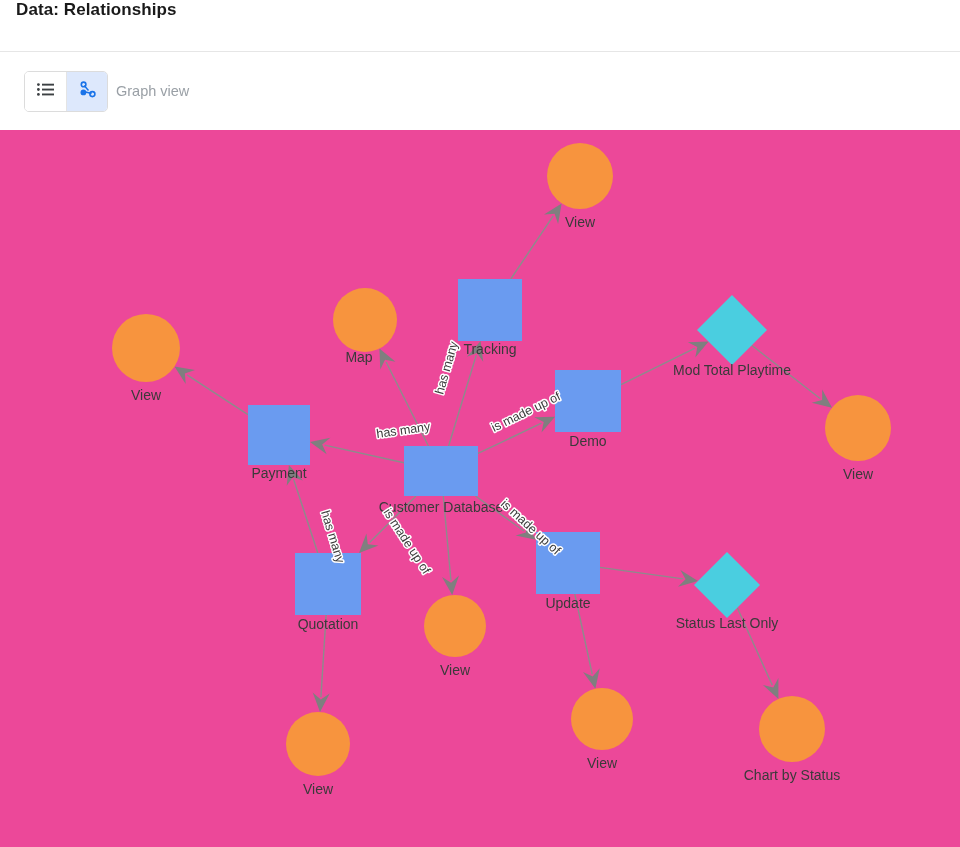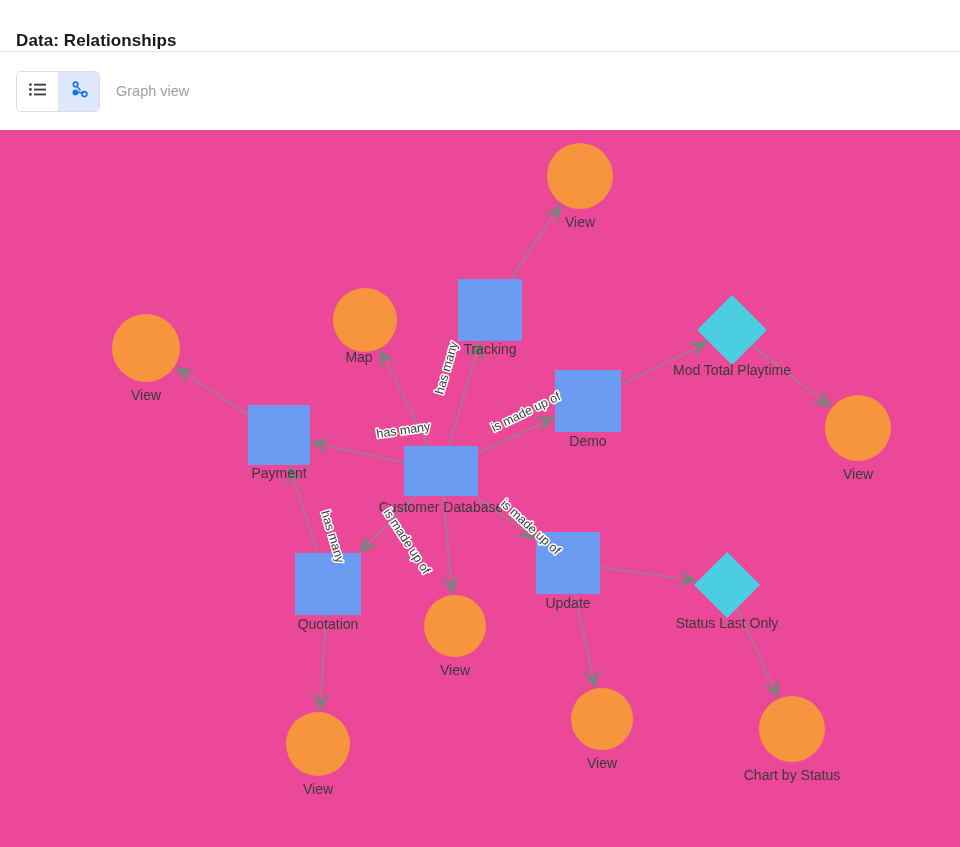--- a/index.html
+++ b/index.html
@@ -9,39 +9,39 @@
     background: #ffffff;
     font-family: "Liberation Sans", sans-serif;
     overflow: hidden;
   }
   #app { position: relative; width: 960px; height: 847px; background:#fff; }
 
   
   .header {
     height: 52px;
     display: flex;
-    align-items: flex-end;
+    align-items: flex-start;
     padding: 0 16px;
     border-bottom: 1px solid #e6e6e6;
     background: #ffffff;
   }
   .header-title {
     font-size: 17px;
     font-weight: bold;
     color: #1a1a1a;
     letter-spacing: .1px;
   }
 
   
   .toolbar {
     height: 78px;
     display: flex;
     align-items: center;
-    padding: 0 16px;
-    gap: 16px;
+    padding: 0 24px;
+    gap: 8px;
   }
   .seg-group {
     display: flex;
     border: 1px solid #dcdcdc;
     border-radius: 5px;
     overflow: hidden;
     background: #fff;
     height: 41px;
   }
   .seg-btn {

